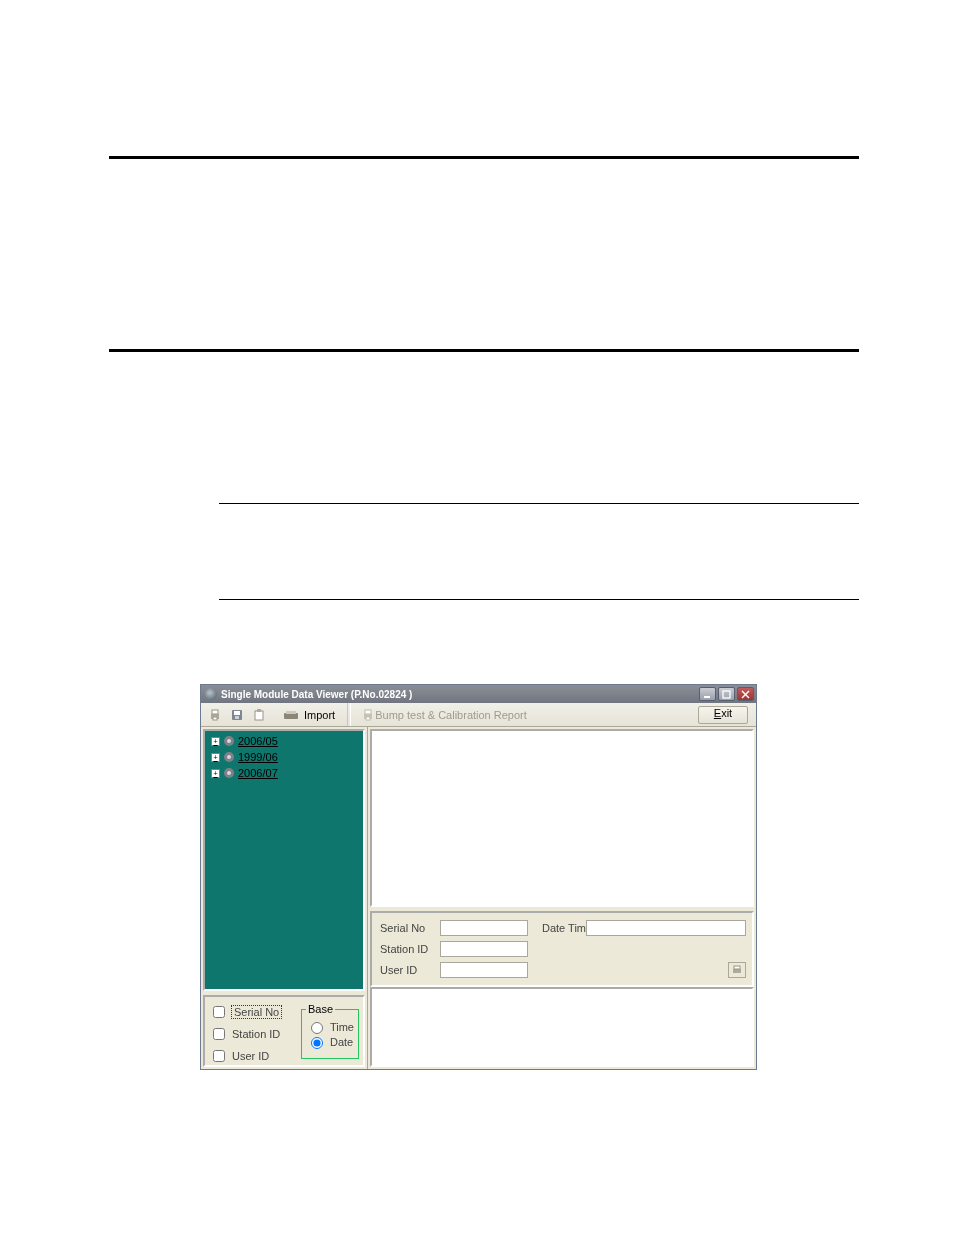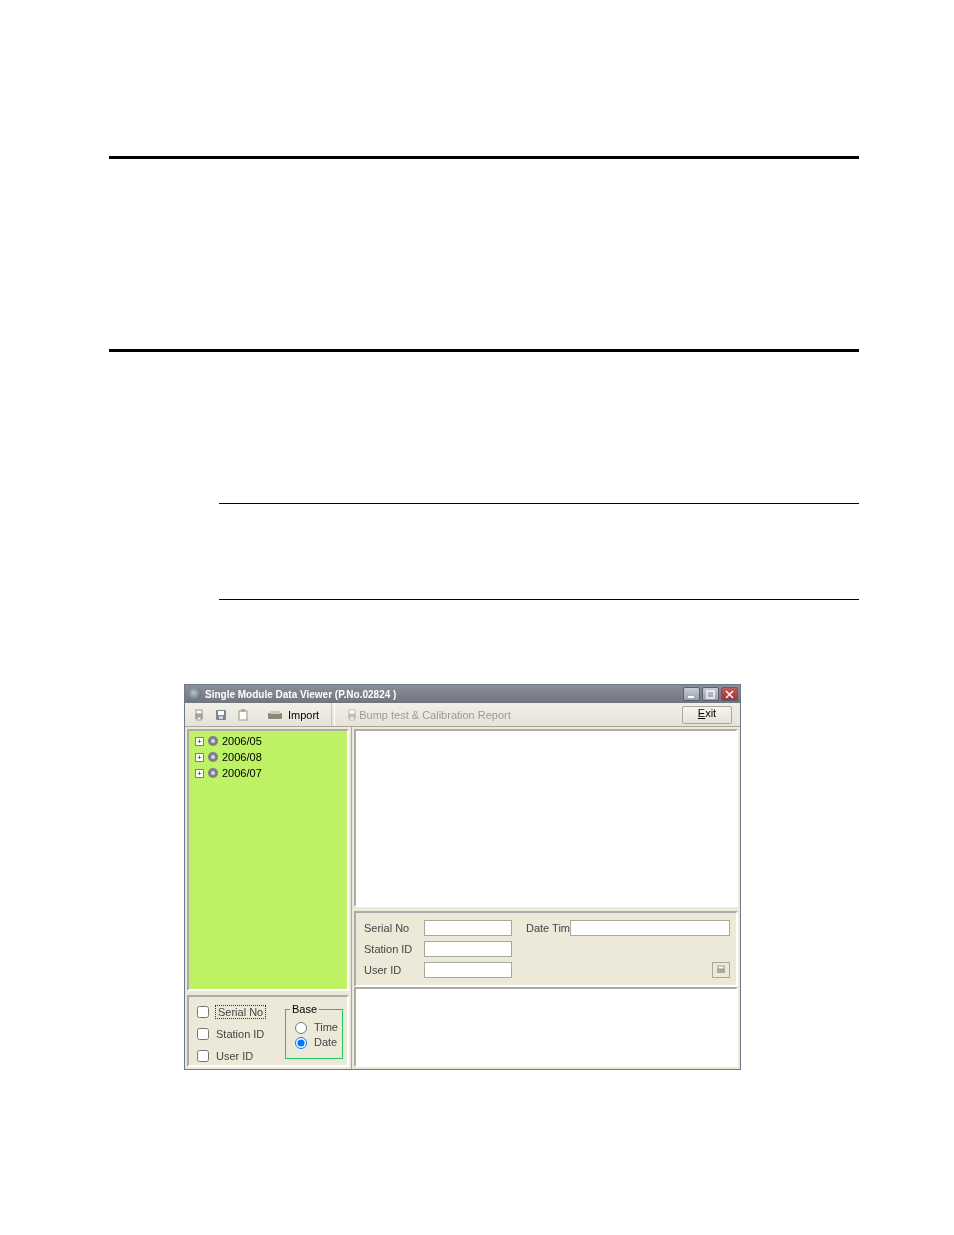--- a/index.html
+++ b/index.html
@@ -18,21 +18,21 @@
     left: 109px;
     right: 95px;
     height: 1px;
     background: #000;
   }
   .hr.thick { height: 3px; }
 
   
   .win {
     position: absolute;
-    left: 184px;
+    left: 200px;
     top: 684px;
     width: 557px;
     height: 386px;
     background: #ece9d8;
     border: 1px solid #6b7a8f;
     font-family: Tahoma, Arial, sans-serif;
     font-size: 11px;
     color: #000;
   }
   .titlebar {
@@ -113,26 +113,27 @@
   .body-area {
     display:flex; height: calc(100% - 18px - 24px);
   }
   .left {
     width: 167px;
     display:flex; flex-direction:column;
     border-right:1px solid #aca899;
   }
   .tree {
     flex:1;
-    background:#bef264;
+    background:#0f766e;
     border:2px inset #fff;
     margin:2px;
     overflow:auto;
     padding:2px;
     font-size:11px;
+    text-decoration:underline;
   }
   .node {
     display:flex; align-items:center; height:16px; gap:4px;
     padding-left:4px;
     cursor:pointer;
   }
   .node .plus {
     width:9px; height:9px;
     border:1px solid #808080;
     background:#fff;
@@ -296,21 +297,21 @@
     <div class="left">
       <div class="tree">
         <div class="node">
           <span class="plus">+</span>
           <span class="dot"></span>
           <span class="lbl">2006/05</span>
         </div>
         <div class="node">
           <span class="plus">+</span>
           <span class="dot"></span>
-          <span class="lbl">2006/08</span>
+          <span class="lbl">1999/06</span>
         </div>
         <div class="node">
           <span class="plus">+</span>
           <span class="dot"></span>
           <span class="lbl">2006/07</span>
         </div>
       </div>
 
       <div class="filters">
         <div class="col">

